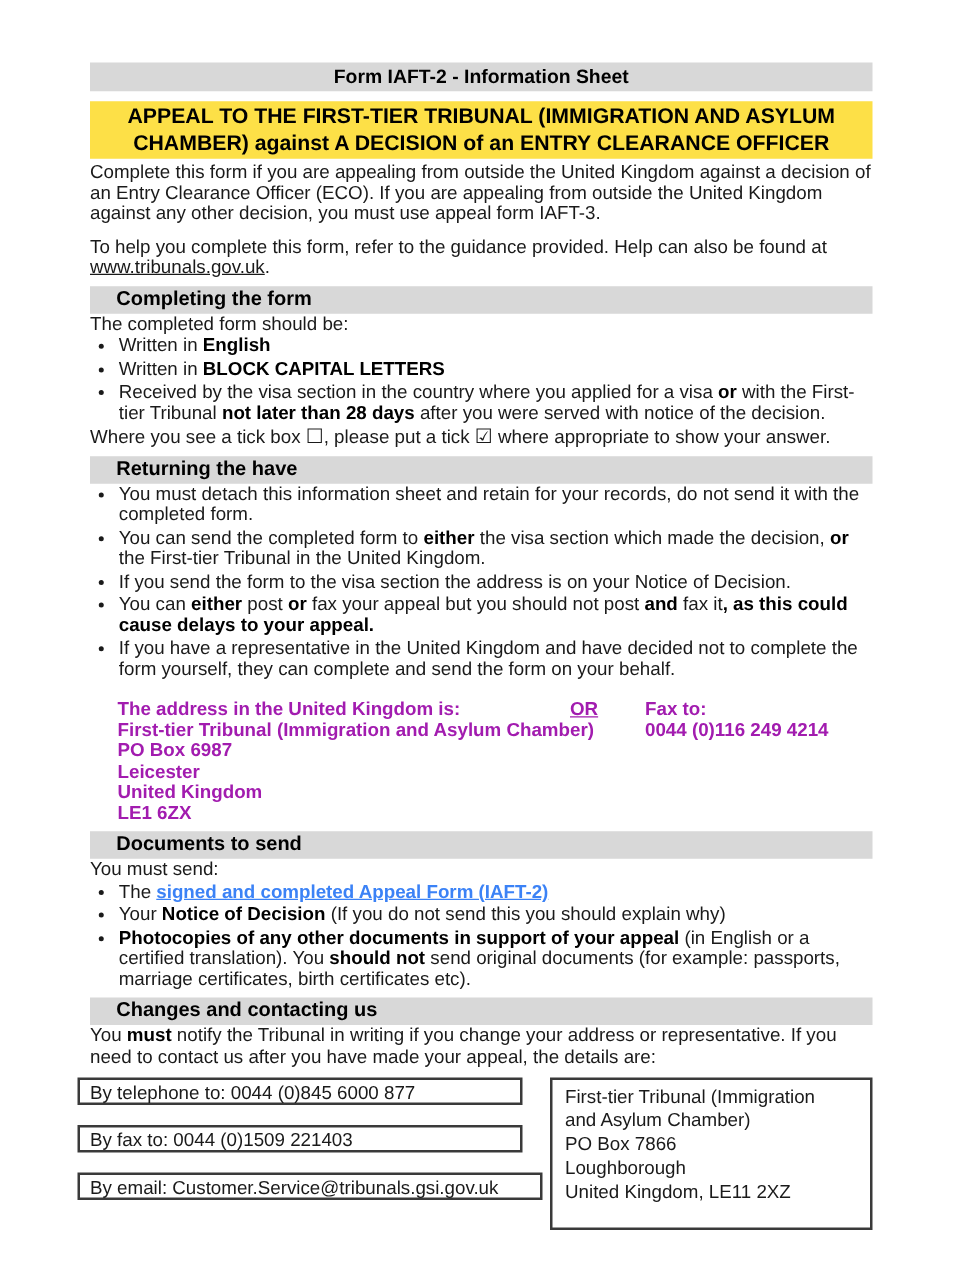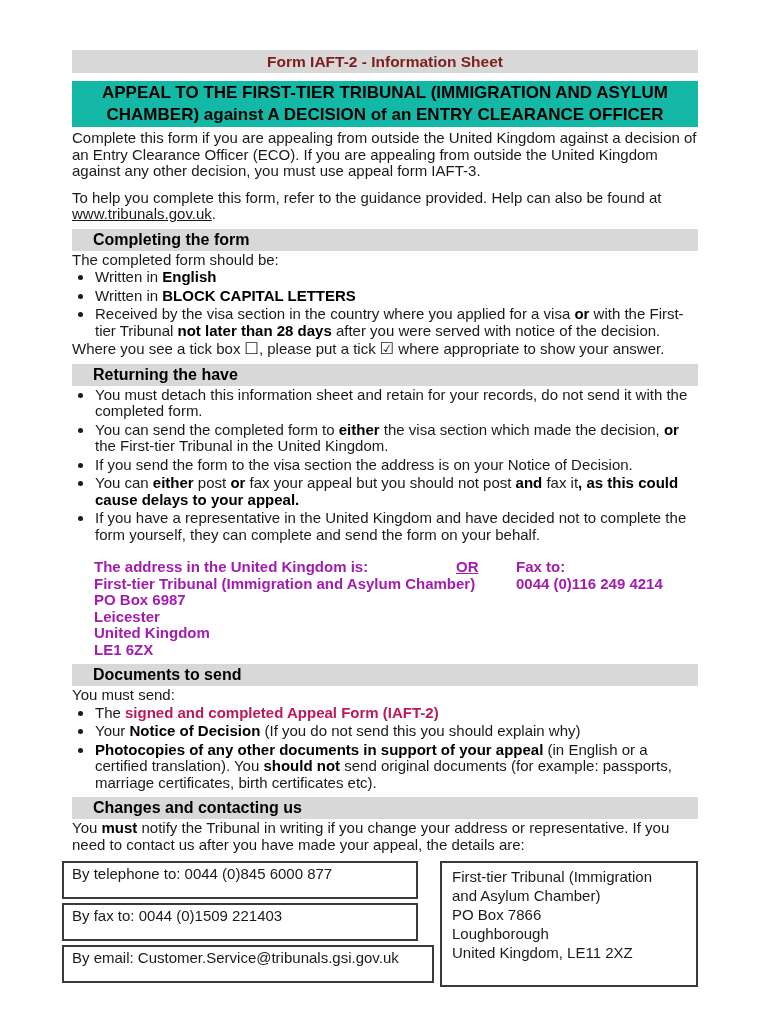--- a/index.html
+++ b/index.html
@@ -10,25 +10,25 @@
     font-family: "Liberation Sans", "DejaVu Sans", sans-serif;
     font-size: 15px; line-height: 16.5px;
     color: #1a1a1a;
     overflow: hidden;
   }
   .page { width: 770px; height: 1024px; padding: 50px 72px 0 72px; }
 
   .title-bar {
     background: #d8d8d8;
     height: 23px; line-height: 23px;
-    text-align: center; font-weight: bold; font-size: 15.5px; color: #7f1d1d;
+    text-align: center; font-weight: bold; font-size: 15.5px; color: #000000;
     margin-bottom: 8px;
   }
   .main-heading {
-    background: #14b8a6;
+    background: #fde047;
     text-align: center; font-weight: bold; font-size: 17px; line-height: 22px;
     color: #000; padding: 1px 2px;
   }
   .para { margin: 0; }
   .mt3  { margin-top: 3px; }
   .mt10 { margin-top: 10px; }
   .section-bar {
     background: #d8d8d8;
     height: 22px; line-height: 22px;
     font-weight: bold; font-size: 16px; color: #000;
@@ -43,22 +43,22 @@
 
   .address-block { margin: 16px 0 0 22px; font-weight: bold; color: #a21caf; }
   .addr-row { position: relative; }
   .or-label  { position: absolute; left: 362px; text-decoration: underline; }
   .fax-col   { position: absolute; left: 422px; }
 
   .contact-row { display: flex; margin-top: 8px; margin-left: -10px; }
   .contact-left { width: 378px; flex: none; }
   .contact-box {
     border: 2px solid #3a3a3a;
-    width: 356px; height: 38px; line-height: 22px;
-    padding: 0 0 0 8px; margin-bottom: 4px;
+    width: 356px; height: 22px; line-height: 22px;
+    padding: 0 0 0 8px; margin-bottom: 16px;
     white-space: nowrap; overflow: visible;
   }
   .contact-box.email-box { width: 372px; }
   .tribunal-box {
     border: 2px solid #3a3a3a;
     width: 260px; min-height: 112px;
     padding: 4px 6px 19px 10px;
     line-height: 19px;
     margin-top: 0;
   }
@@ -106,21 +106,21 @@
     </div>
     <div>PO Box 6987</div>
     <div>Leicester</div>
     <div>United Kingdom</div>
     <div>LE1 6ZX</div>
   </div>
 
   <div class="section-bar">Documents to send</div>
   <p class="para">You must send:</p>
   <ul class="doc-list">
-    <li><span>The </span><span style="font-weight: bold; color: #be185d;">signed and completed Appeal Form (IAFT-2)</span></li>
+    <li><span>The </span><span style="font-weight: bold; color: #3b82f6; text-decoration: underline;">signed and completed Appeal Form (IAFT-2)</span></li>
     <li><span>Your </span><span style="font-weight: bold; color: rgb(0, 0, 0);">Notice of Decision</span><span> (If you do not send this you should explain why)</span></li>
     <li><span style="font-weight: bold; color: rgb(0, 0, 0);">Photocopies of any other documents in support of your appeal</span><span> (in English or a certified translation). You </span><span style="font-weight: bold; color: rgb(0, 0, 0);">should not</span><span> send original documents (for example: passports, marriage certificates, birth certificates etc).</span></li>
   </ul>
 
   <div class="section-bar">Changes and contacting us</div>
   <p class="para"><span>You </span><span style="font-weight: bold; color: rgb(0, 0, 0);">must</span><span> notify the Tribunal in writing if you change your address or representative. If you need to contact us after you have made your appeal, the details are:</span></p>
 
   <div class="contact-row">
     <div class="contact-left">
       <div class="contact-box">By telephone to: 0044 (0)845 6000 877</div>

